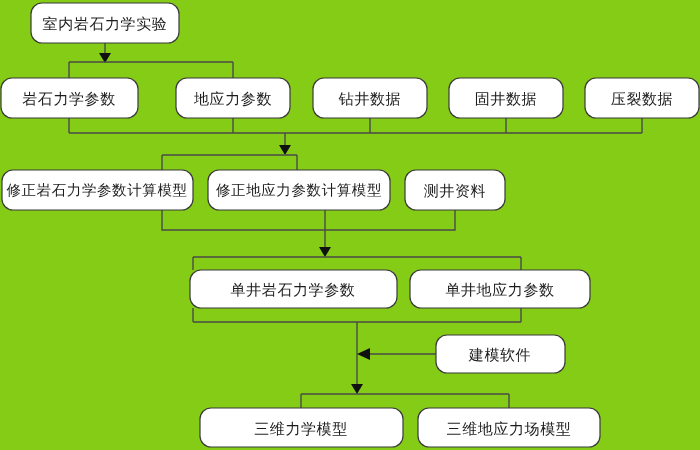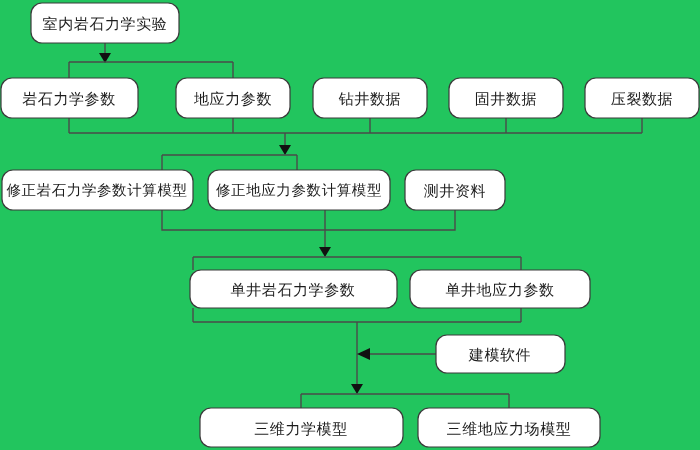--- a/index.html
+++ b/index.html
@@ -10,21 +10,21 @@
   body {
     width: 700px;
     height: 450px;
     font-family: "DejaVu Sans", "Liberation Sans", sans-serif;
     overflow: hidden;
   }
   #diagram-root {
     position: relative;
     width: 700px;
     height: 450px;
-    background: #22c55e;
+    background: #84cc16;
   }
   svg#flow-svg {
     position: absolute;
     left: 0;
     top: 0;
     width: 700px;
     height: 450px;
   }
   .node-box {
     fill: #ffffff;

